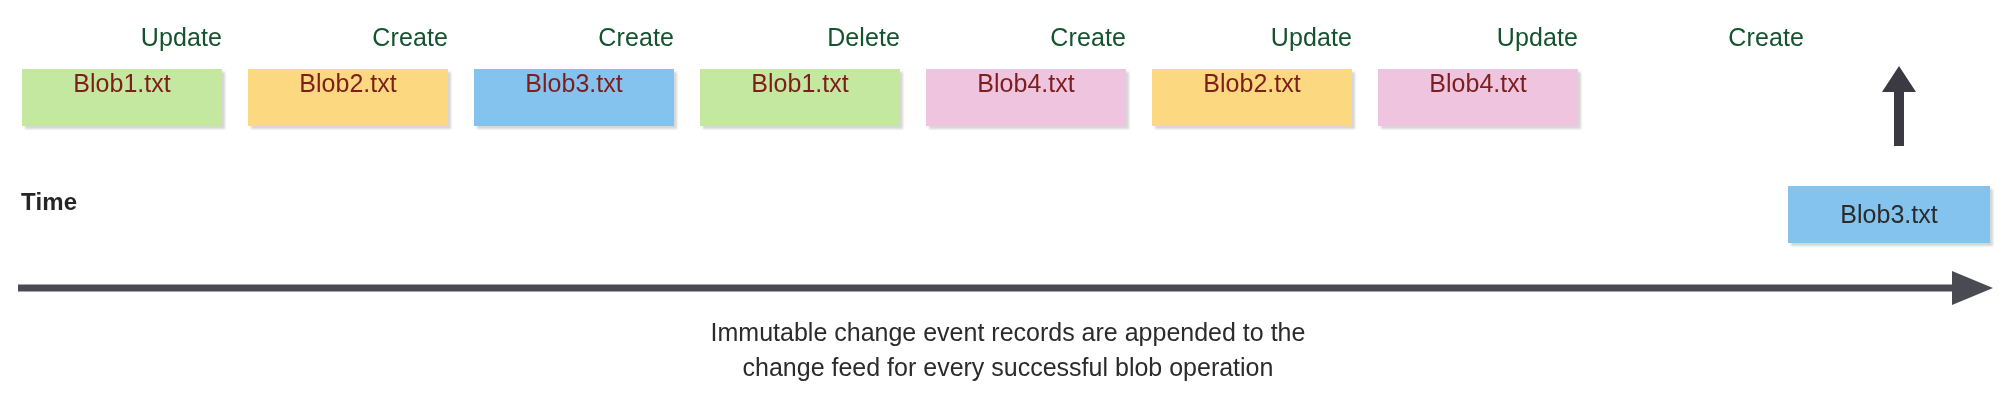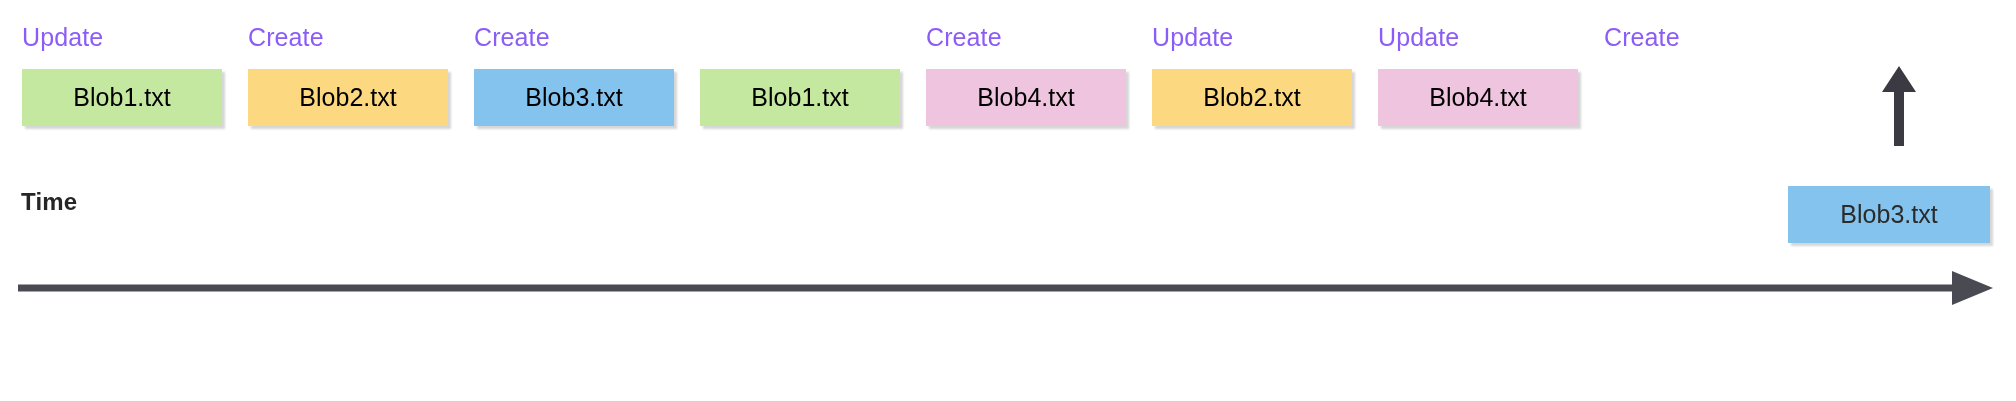--- a/index.html
+++ b/index.html
@@ -31,39 +31,38 @@
     position: absolute;
     top: 0;
     width: 200px;
     height: 110px;
   }
   .op-label {
     position: absolute;
     top: 0;
     left: 0;
     width: 200px;
-    text-align: left;
+    text-align: right;
     font-size: 25px;
     line-height: 30px;
-    color: #8b5cf6;
+    color: #14532d;
     letter-spacing: 0.1px;
     white-space: nowrap;
   }
   .blob-box {
     position: absolute;
     top: 47px;
     left: 0;
     width: 200px;
     height: 57px;
     box-sizing: border-box;
     display: flex;
-    align-items: center;
     justify-content: center;
     font-size: 25px;
-    color: #000000;
+    color: #7f1d1d;
     box-shadow: 3px 3px 2px rgba(0,0,0,0.16);
     white-space: nowrap;
   }
 
   
   .up-arrow {
     position: absolute;
     left: 1882px;
     top: 66px;
     width: 34px;
@@ -136,20 +135,21 @@
           <span>Blob2.txt</span>
         </div>
       </div>
       <div class="event-col" style="left: 452px;">
         <div class="op-label">Create</div>
         <div class="blob-box" style="background: rgb(131, 195, 238);">
           <span>Blob3.txt</span>
         </div>
       </div>
       <div class="event-col" style="left: 678px;">
+        <div class="op-label">Delete</div>
         <div class="blob-box" style="background: rgb(197, 232, 160);">
           <span>Blob1.txt</span>
         </div>
       </div>
       <div class="event-col" style="left: 904px;">
         <div class="op-label">Create</div>
         <div class="blob-box" style="background: rgb(238, 196, 222);">
           <span>Blob4.txt</span>
         </div>
       </div>
@@ -181,14 +181,18 @@
   </div>
 
   <div class="time-label">Time</div>
   <div class="time-axis">
     <svg width="1975" height="36" viewBox="0 0 1975 36" xmlns="http://www.w3.org/2000/svg">
       <line x1="0" y1="18" x2="1938" y2="18" stroke="#4a4a52" stroke-width="7"></line>
       <polygon points="1975,18 1934,1 1934,35" fill="#4a4a52"></polygon>
     </svg>
   </div>
 
+  <div class="caption">
+    <span class="caption-line">Immutable change event records are appended to the</span>
+    <span class="caption-line">change feed for every successful blob operation</span>
+  </div>
 
 </div>
 
 </body></html>

